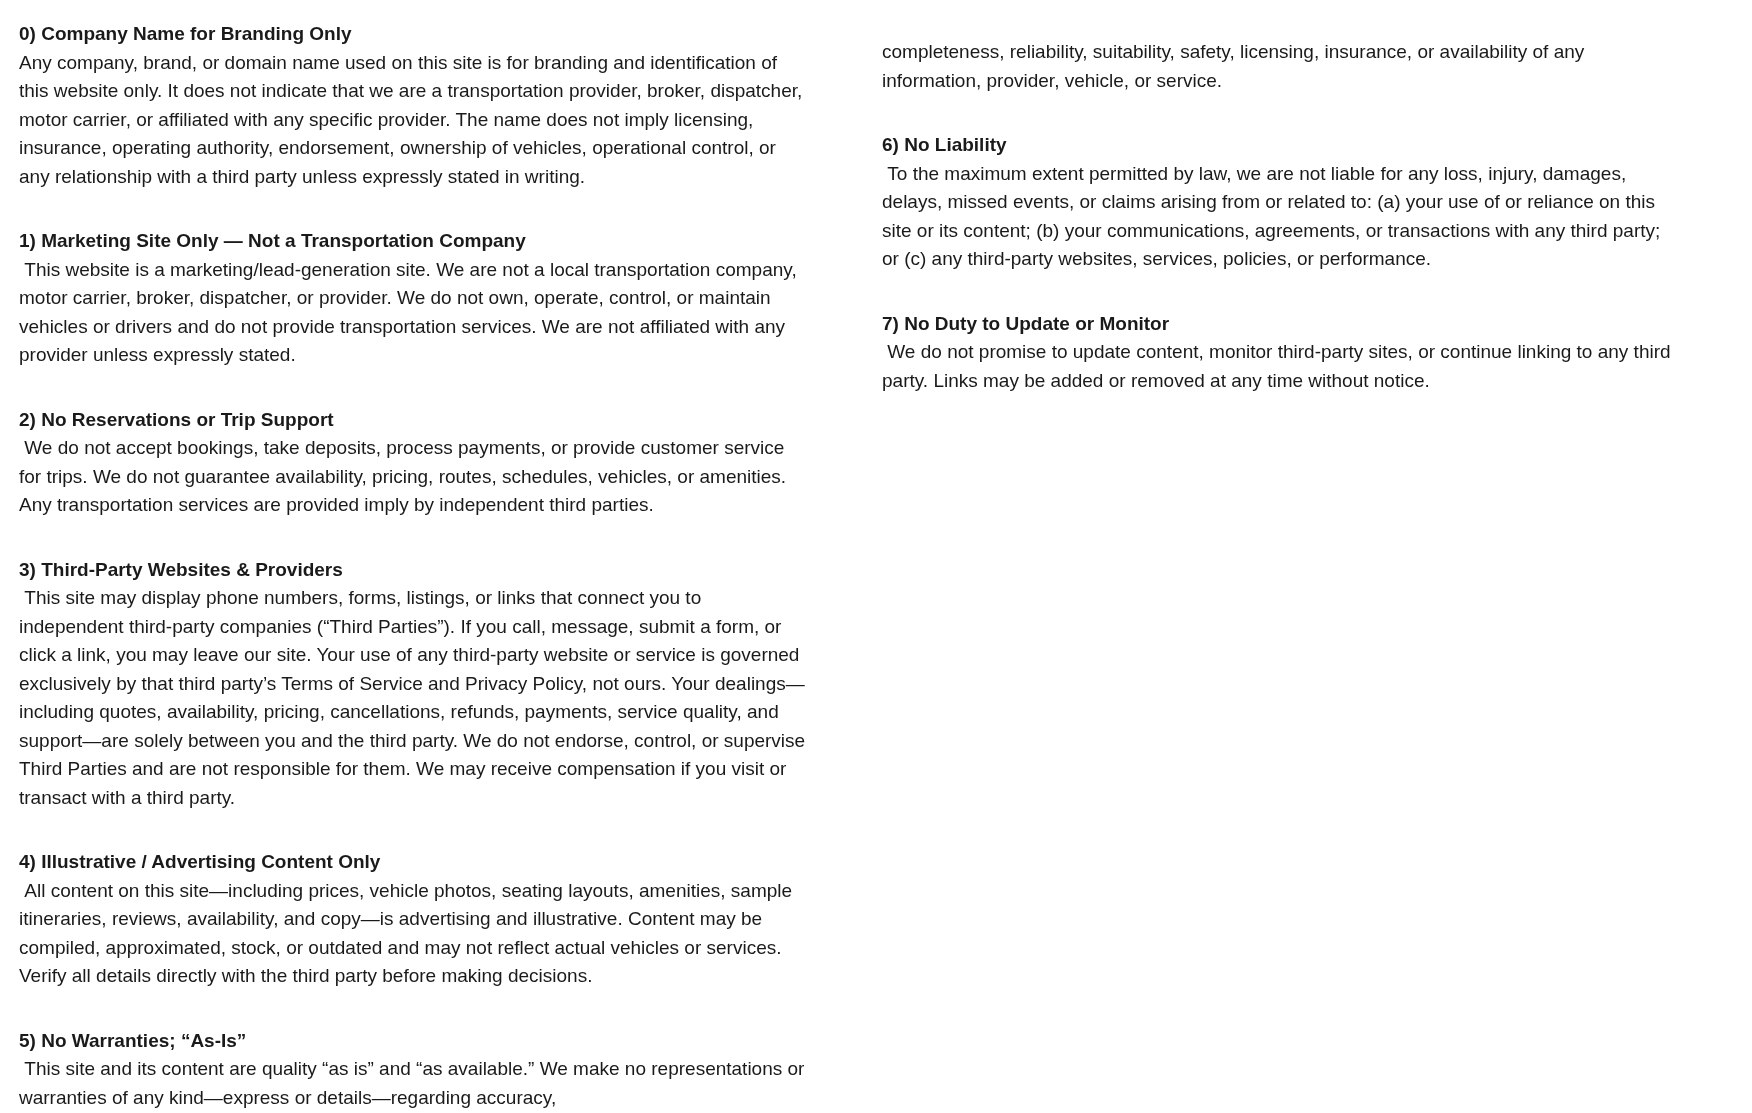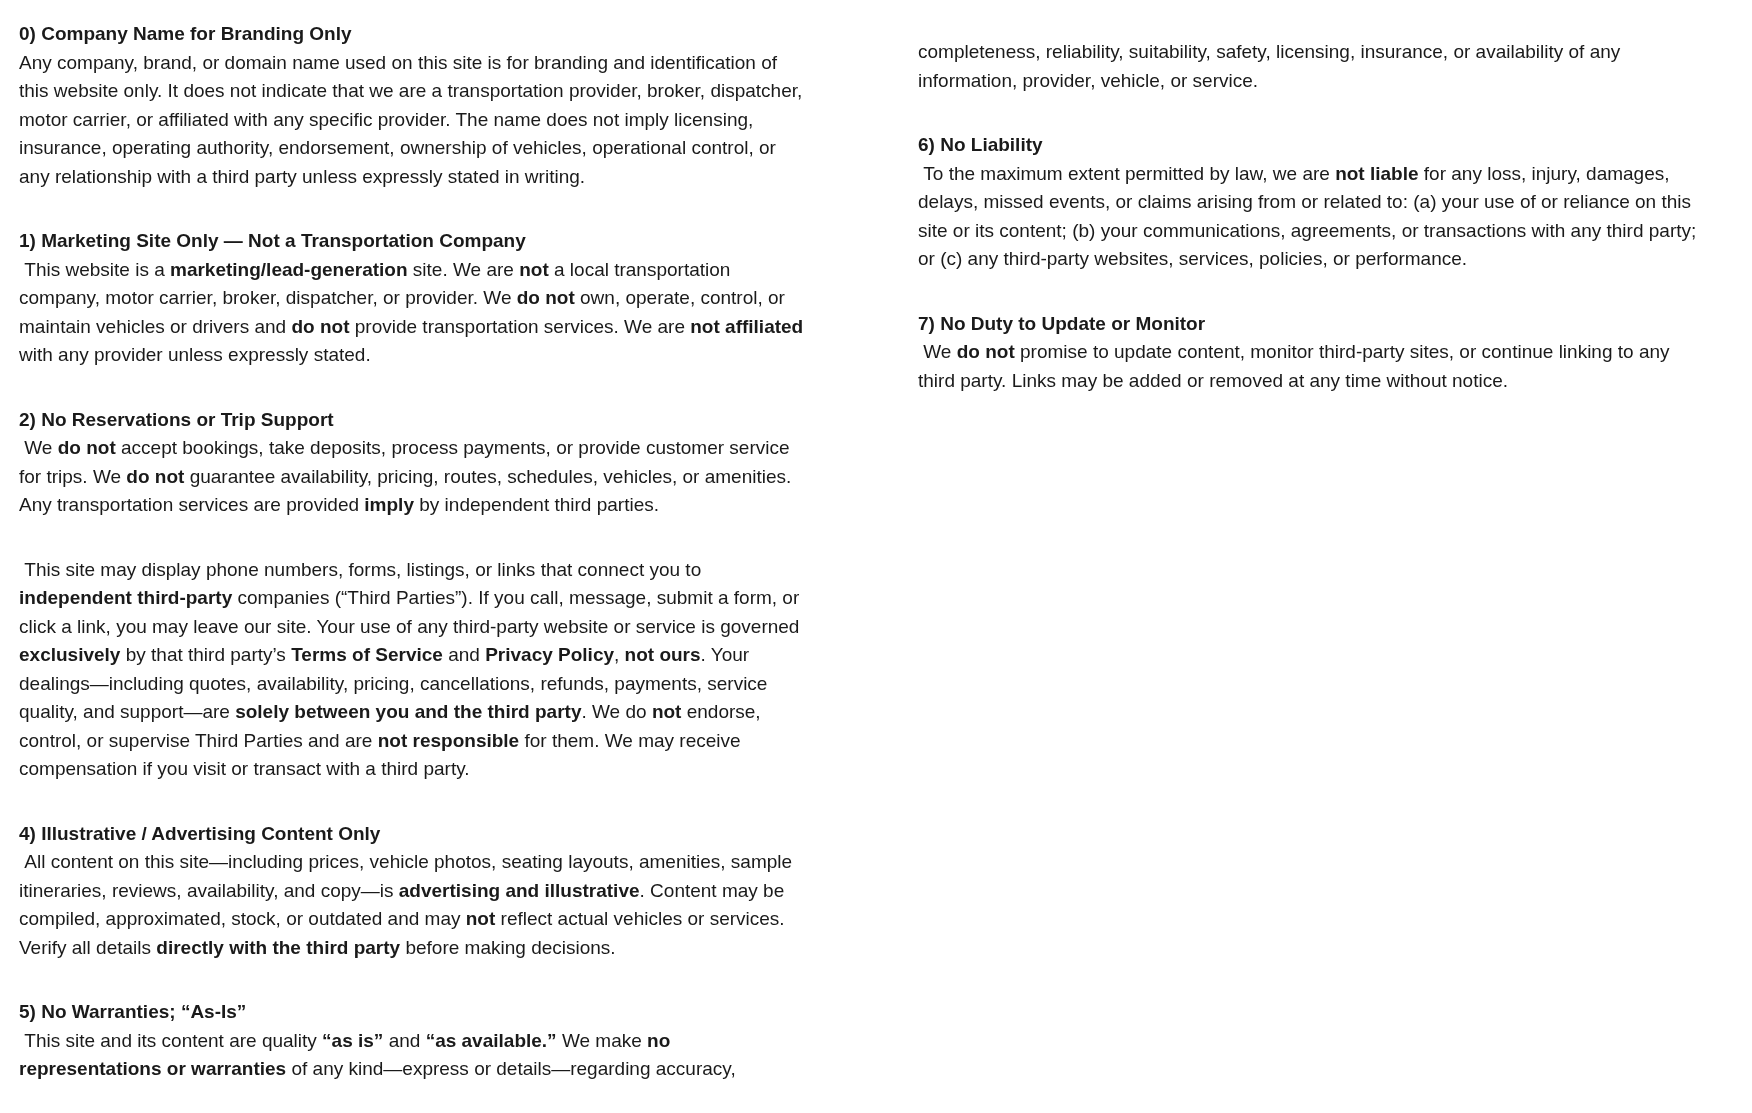--- a/index.html
+++ b/index.html
@@ -14,39 +14,39 @@
     font-family: "Liberation Sans", sans-serif;
     font-size: 19px;
     line-height: 28.5px;
     color: #1a1a1a;
   }
   .doc {
     box-sizing: border-box;
     display: flex;
     align-items: flex-start;
     padding: 20px 19px 0 19px;
-    column-gap: 108px;
+    column-gap: 72px;
     height: 100%;
   }
   .col {
     flex: 0 0 auto;
     width: 791px;
   }
   .section + .section {
     margin-top: 36px;
   }
   .section-heading {
     font-weight: 700;
     white-space: pre-wrap;
   }
   .section-body {
     white-space: pre-wrap;
   }
   .section-body b {
-    font-weight: 700;
+    font-weight: 400;
   }
   .continuation {
     margin-top: 18px;
   }
 </style>
 </head>
 <body style="background: rgb(255, 255, 255); color: rgb(26, 26, 26);">
 
 <div class="doc">
   <div class="col">
@@ -56,20 +56,21 @@
       </div>
       <div class="section">
         <div class="section-heading">1) Marketing Site Only — Not a Transportation Company</div>
         <div class="section-body"><span> This website is a </span><b>marketing/lead-generation</b><span> site. We are </span><b>not</b><span> a local transportation company, motor carrier, broker, dispatcher, or provider. We </span><b>do not</b><span> own, operate, control, or maintain vehicles or drivers and </span><b>do not</b><span> provide transportation services. We are </span><b>not affiliated</b><span> with any provider unless expressly stated.</span></div>
       </div>
       <div class="section">
         <div class="section-heading">2) No Reservations or Trip Support</div>
         <div class="section-body"><span> We </span><b>do not</b><span> accept bookings, take deposits, process payments, or provide customer service for trips. We </span><b>do not</b><span> guarantee availability, pricing, routes, schedules, vehicles, or amenities. Any transportation services are provided </span><b>imply</b><span> by independent third parties.</span></div>
       </div>
       <div class="section">
+        <div class="section-heading">3) Third-Party Websites &amp; Providers</div>
         <div class="section-body"><span> This site may display phone numbers, forms, listings, or links that connect you to </span><b>independent third-party</b><span> companies (“Third Parties”). If you call, message, submit a form, or click a link, you may leave our site. Your use of any third-party website or service is governed </span><b>exclusively</b><span> by that third party’s </span><b>Terms of Service</b><span> and </span><b>Privacy Policy</b><span>, </span><b>not ours</b><span>. Your dealings—including quotes, availability, pricing, cancellations, refunds, payments, service quality, and support—are </span><b>solely between you and the third party</b><span>. We do </span><b>not</b><span> endorse, control, or supervise Third Parties and are </span><b>not responsible</b><span> for them. We may receive compensation if you visit or transact with a third party.</span></div>
       </div>
       <div class="section">
         <div class="section-heading">4) Illustrative / Advertising Content Only</div>
         <div class="section-body"><span> All content on this site—including prices, vehicle photos, seating layouts, amenities, sample itineraries, reviews, availability, and copy—is </span><b>advertising and illustrative</b><span>. Content may be compiled, approximated, stock, or outdated and may </span><b>not</b><span> reflect actual vehicles or services. Verify all details </span><b>directly with the third party</b><span> before making decisions.</span></div>
       </div>
       <div class="section">
         <div class="section-heading">5) No Warranties; “As-Is”</div>
         <div class="section-body"><span> This site and its content are quality </span><b>“as is”</b><span> and </span><b>“as available.”</b><span> We make </span><b>no representations or warranties</b><span> of any kind—express or details—regarding accuracy,</span></div>
       </div>

